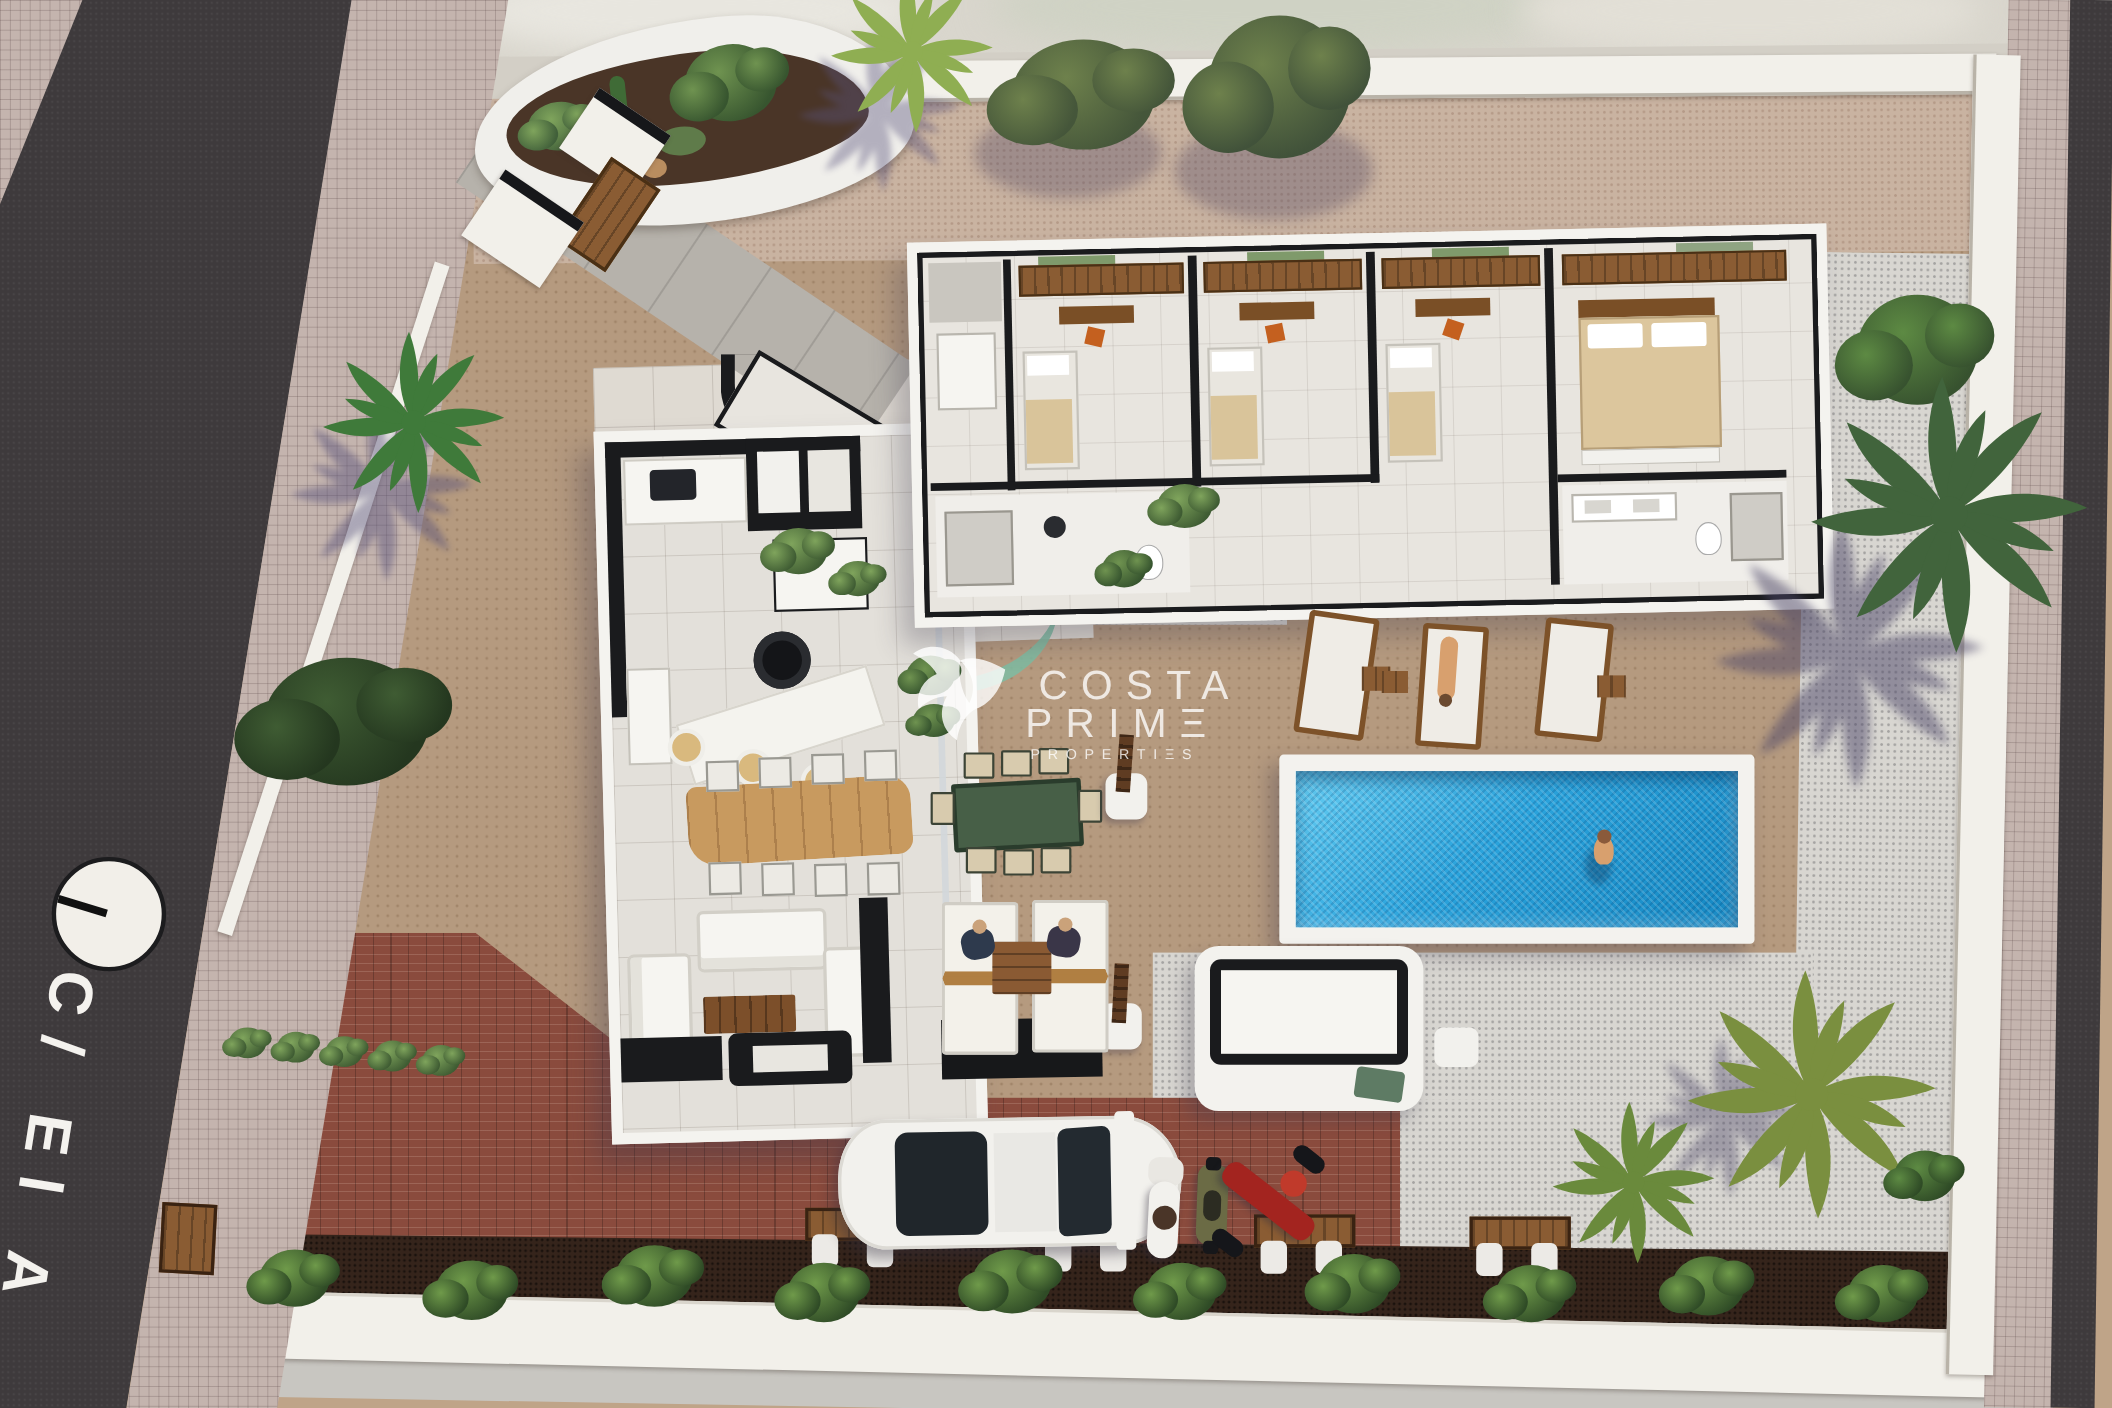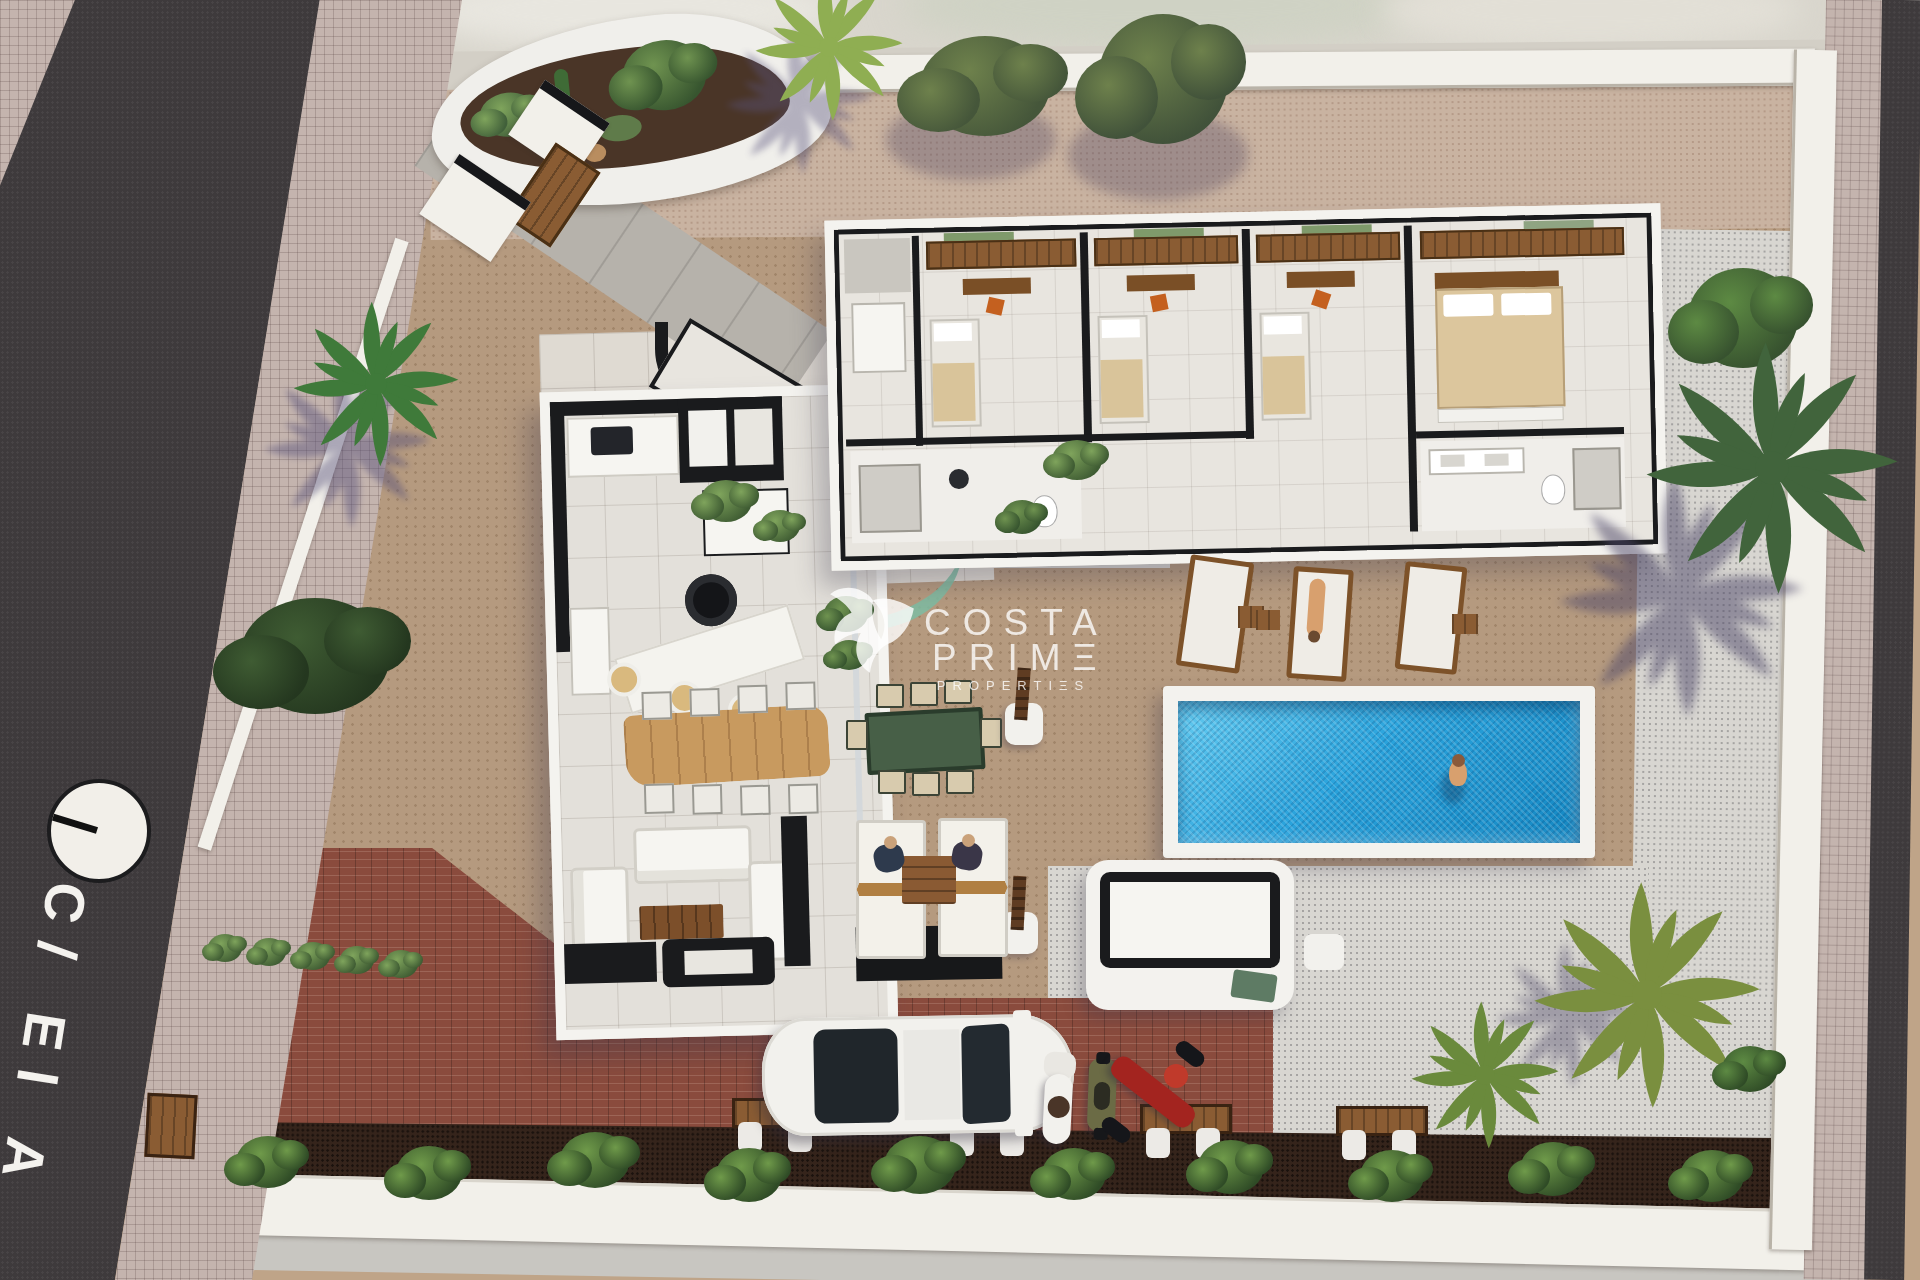--- a/index.html
+++ b/index.html
@@ -391,19 +391,19 @@
   <div class="a bush" style="left:1360px;top:1150px;width:64px;height:52px;--c1:#6f9a4a;--c2:#2f4b26;"></div>
   <div class="a bush" style="left:1520px;top:1142px;width:66px;height:54px;--c1:#6f9a4a;--c2:#2f4b26;"></div>
   <div class="a bush" style="left:1680px;top:1150px;width:64px;height:52px;--c1:#6f9a4a;--c2:#2f4b26;"></div>
   <div class="a bush" style="left:1722px;top:1046px;width:56px;height:46px;--c1:#5d8a43;--c2:#2f4b26;"></div>
 
   <div class="a" style="left:824px;top:582px;width:290px;height:130px;">
     <svg class="a" viewBox="0 0 96 96" style="left:0;top:0;width:98px;height:98px;fill:rgba(255,255,255,.8);">
         <use href="#bird"></use>
       </svg>
     <div class="a" style="left:96px;top:24px;width:180px;text-align:center;">
-      <div class="wm" style="font-size:37px;letter-spacing:12px;line-height:34px;margin-left:4px;">COSTA</div>
+      <div class="wm" style="font-size:37px;letter-spacing:12px;line-height:34px;margin-left:24px;">COSTA</div>
       <div class="wm" style="font-size:37px;letter-spacing:12px;line-height:36px;margin-left:12px;">PRIMΞ</div>
       <div class="wm" style="font-size:13px;letter-spacing:7px;line-height:20px;margin-left:7px;">PROPERTIΞS</div>
     </div>
   </div>
 
 </div>
 
 </body></html>

